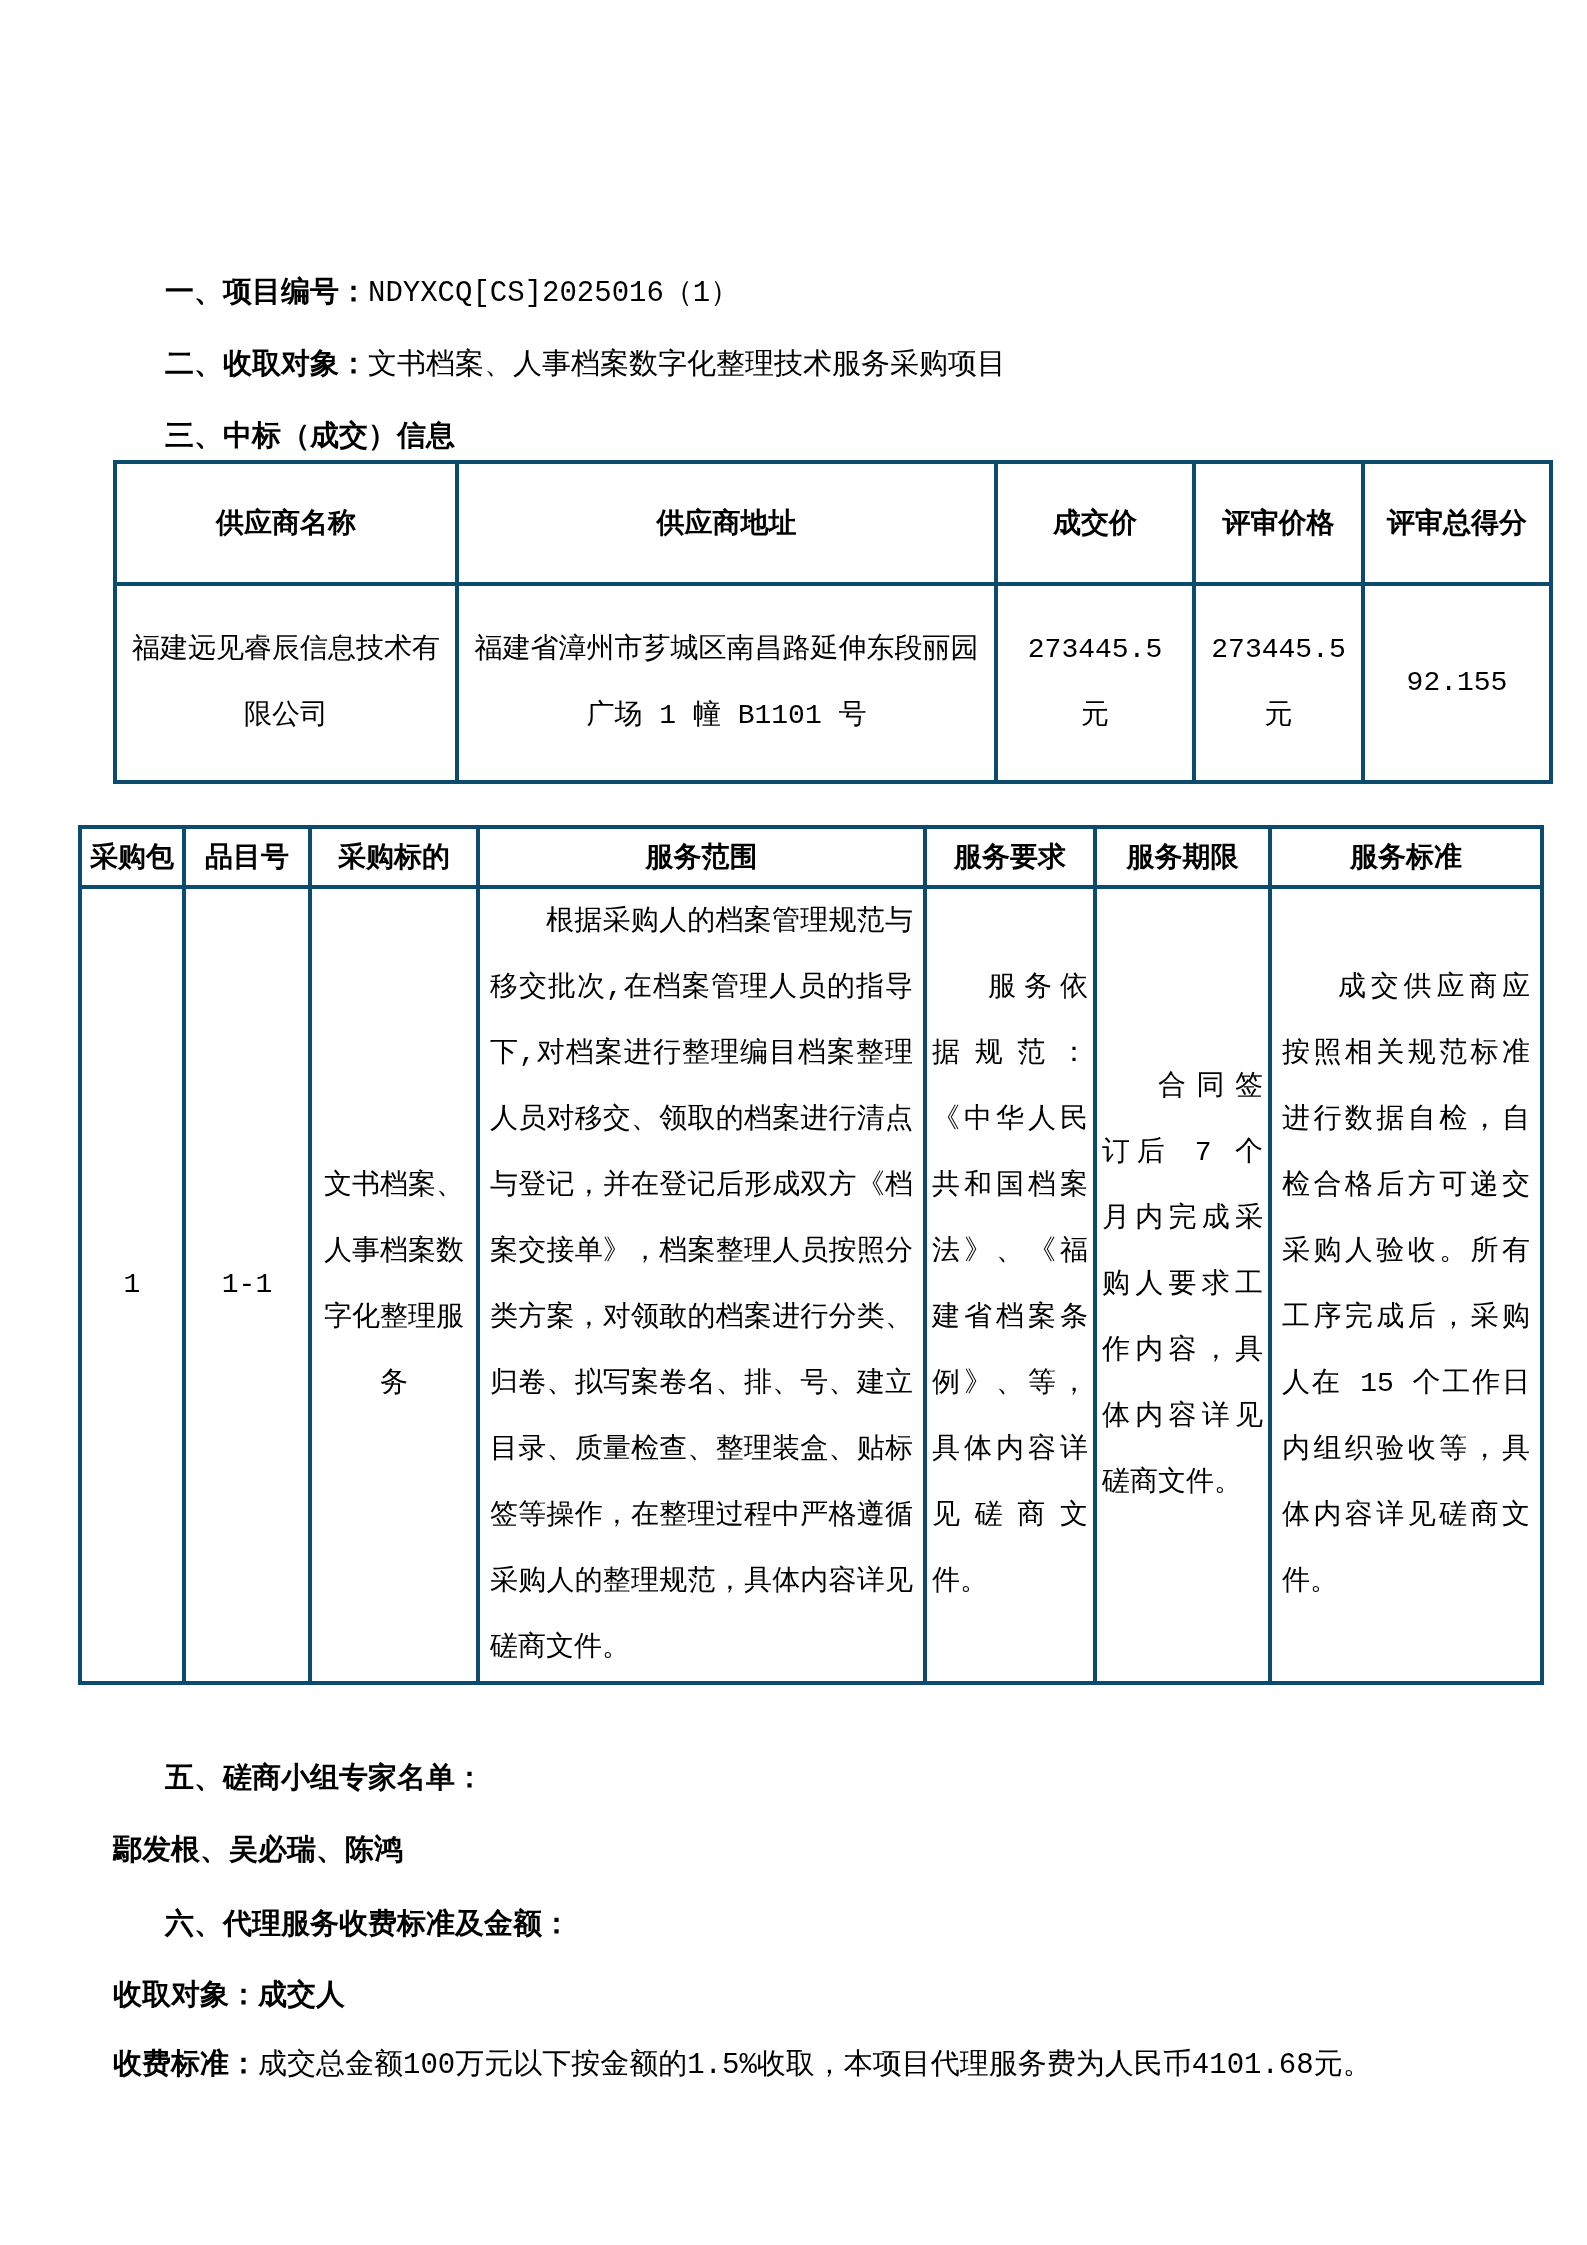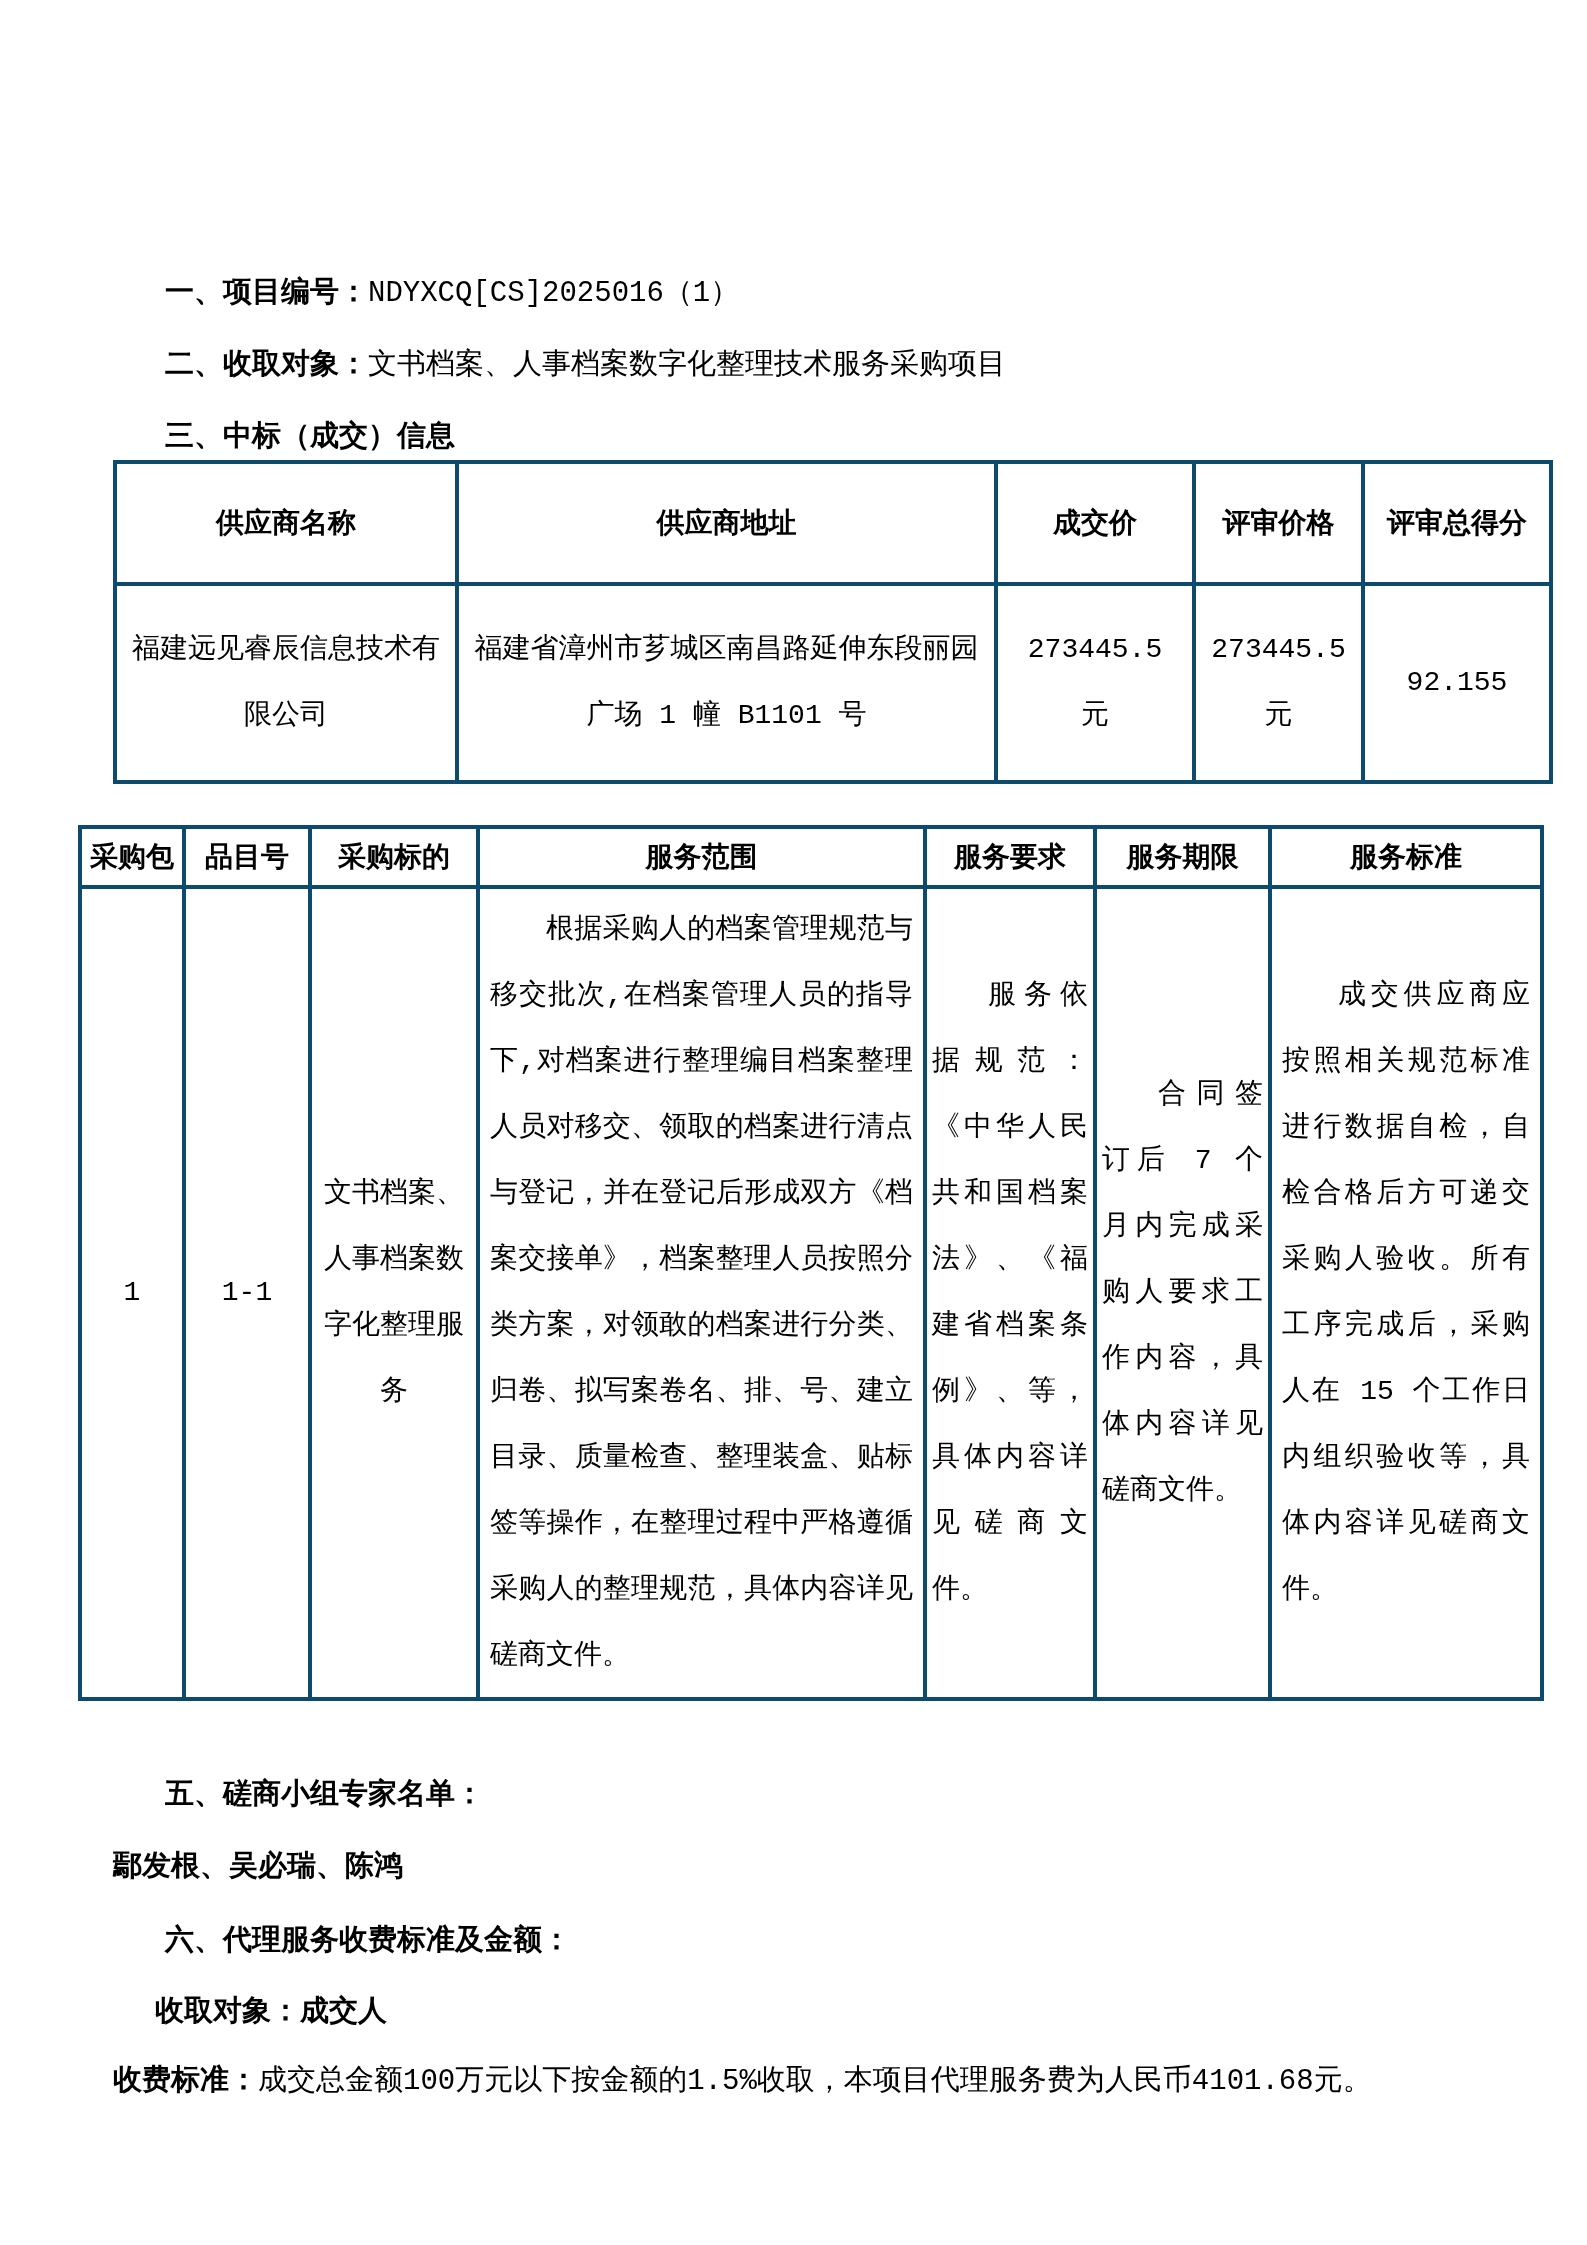--- a/index.html
+++ b/index.html
@@ -22,21 +22,21 @@
     white-space: nowrap;
   }
   .sec-line .lbl { font-weight: bold; }
   .sec-line .val { font-weight: normal; }
 
   .gap-28 { margin-top: 28px; }
   .gap-30 { margin-top: 30px; }
   .gap-35 { margin-top: 35px; }
   .gap-41 { margin-top: 41px; }
   .gap-73 { margin-top: 73px; }
-  .gap-27 { margin-top: 27px; margin-left: 42px; }
+  .gap-27 { margin-top: 27px; }
   .gap-25 { margin-top: 25px; }
 
   table { border-collapse: collapse; table-layout: fixed; }
   td {
     border: 4px solid #0c4a6e;
     vertical-align: middle;
     font-size: 28px;
     text-align: center;
   }
 
@@ -61,21 +61,21 @@
   .c-sb5 { width: 170px; }
   .c-sb6 { width: 175px; }
   .c-sb7 { width: 272px; }
   td.para {
     text-align: justify;
     text-justify: inter-character;
     vertical-align: middle;
   }
   td.para .p {
     text-indent: 2em;
-    padding: 8px 10px;
+    padding: 0 10px;
   }
   td.para-narrow .p { padding: 0 5px; }
 
   .experts-line, .charge-line {
     font-size: 29px;
     line-height: 44px;
     white-space: nowrap;
   }
   .experts-line { font-weight: bold; }
   .charge-line .lbl { font-weight: bold; }

